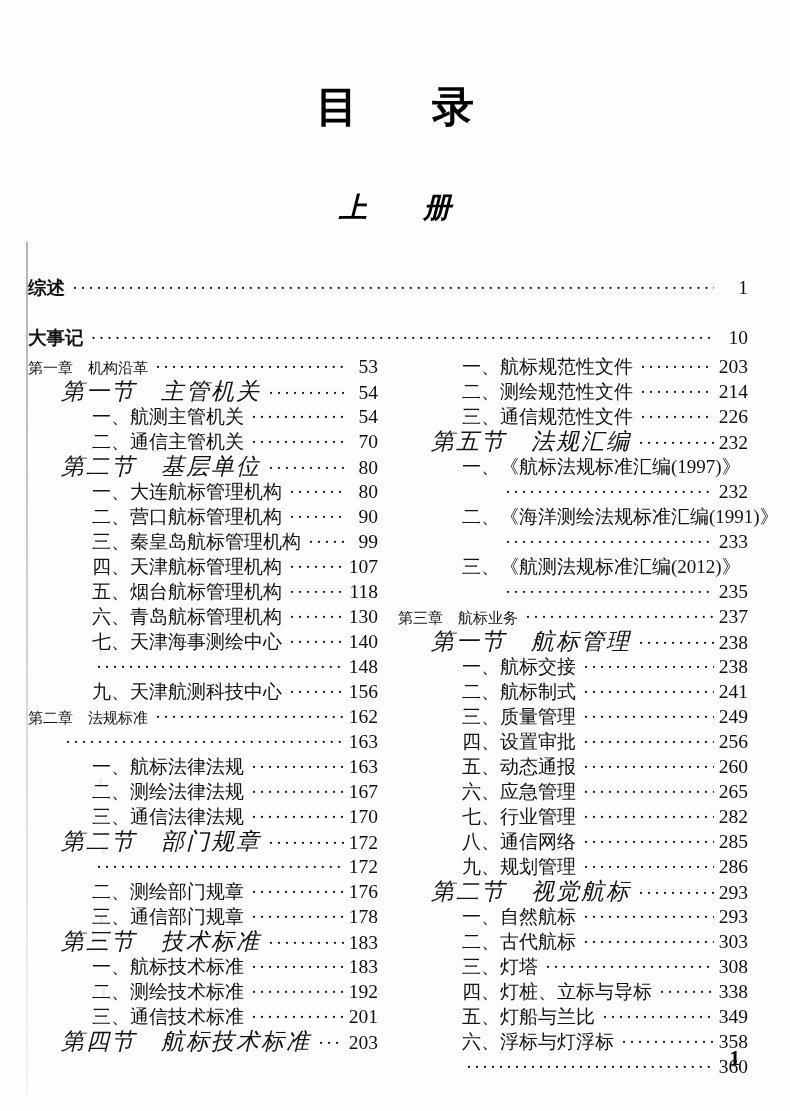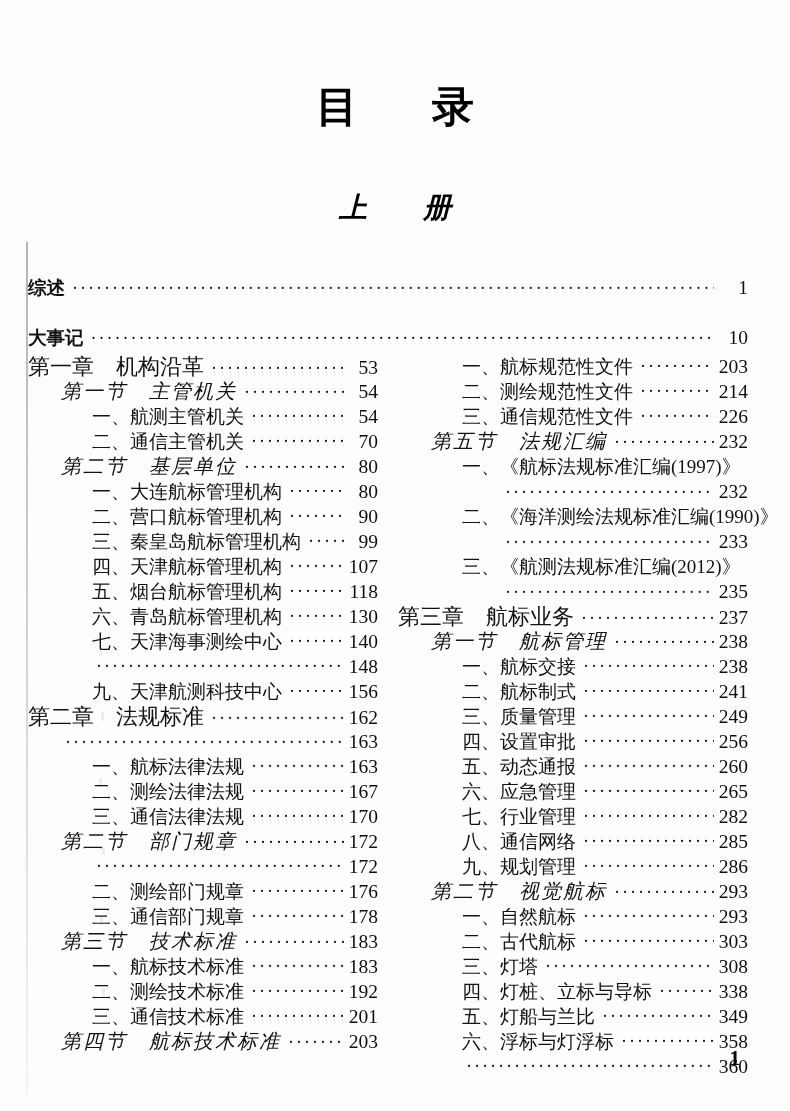--- a/index.html
+++ b/index.html
@@ -52,24 +52,24 @@
     white-space:nowrap;
   }
   #front-rows .toc-row { height:29px; line-height:29px; }
   .entry-text { white-space:nowrap; font-size:19px; padding-right:3px; }
   .lv-front  { padding-left:0;margin-top:21px; }
   .lv-front .entry-text {
     font-family:"DejaVu Sans","Liberation Sans",sans-serif;
     font-weight:700; font-size:18.5px;
   }
   .lv-chapter { padding-left:0; }
-  .lv-chapter .entry-text { font-size:22px; }
+  .lv-chapter .entry-text { font-size:15px; }
   .lv-section { padding-left:33px; }
-  .lv-section .entry-text { font-style:italic; letter-spacing:2px; font-size:20px; }
-  .lv-item { padding-left:64px;align-items:flex-end; }
+  .lv-section .entry-text { font-style:italic; letter-spacing:2px; font-size:23px; }
+  .lv-item { padding-left:64px; }
   .lv-cont { padding-left:100px; }
   .leader {
     flex:1; overflow:hidden; white-space:nowrap;
     font-size:18px; letter-spacing:2px; color:#161616;
     padding:0 2px 0 4px;
   }
   .pagenum {
     min-width:34px; text-align:right;
     font-size:19.5px; color:#0e0e0e;
     font-family:"Liberation Serif","DejaVu Serif",serif;
@@ -281,21 +281,21 @@
           </div>
           <div class="toc-row lv-item">
             <span class="entry-text">一、《航标法规标准汇编(1997)》</span>
           </div>
           <div class="toc-row lv-cont">
             <span class="entry-text"></span>
             <span class="leader">························································································································</span>
             <span class="pagenum">232</span>
           </div>
           <div class="toc-row lv-item">
-            <span class="entry-text">二、《海洋测绘法规标准汇编(1990)》</span>
+            <span class="entry-text">二、《海洋测绘法规标准汇编(1991)》</span>
           </div>
           <div class="toc-row lv-cont">
             <span class="entry-text"></span>
             <span class="leader">························································································································</span>
             <span class="pagenum">233</span>
           </div>
           <div class="toc-row lv-item">
             <span class="entry-text">三、《航测法规标准汇编(2012)》</span>
           </div>
           <div class="toc-row lv-cont">

